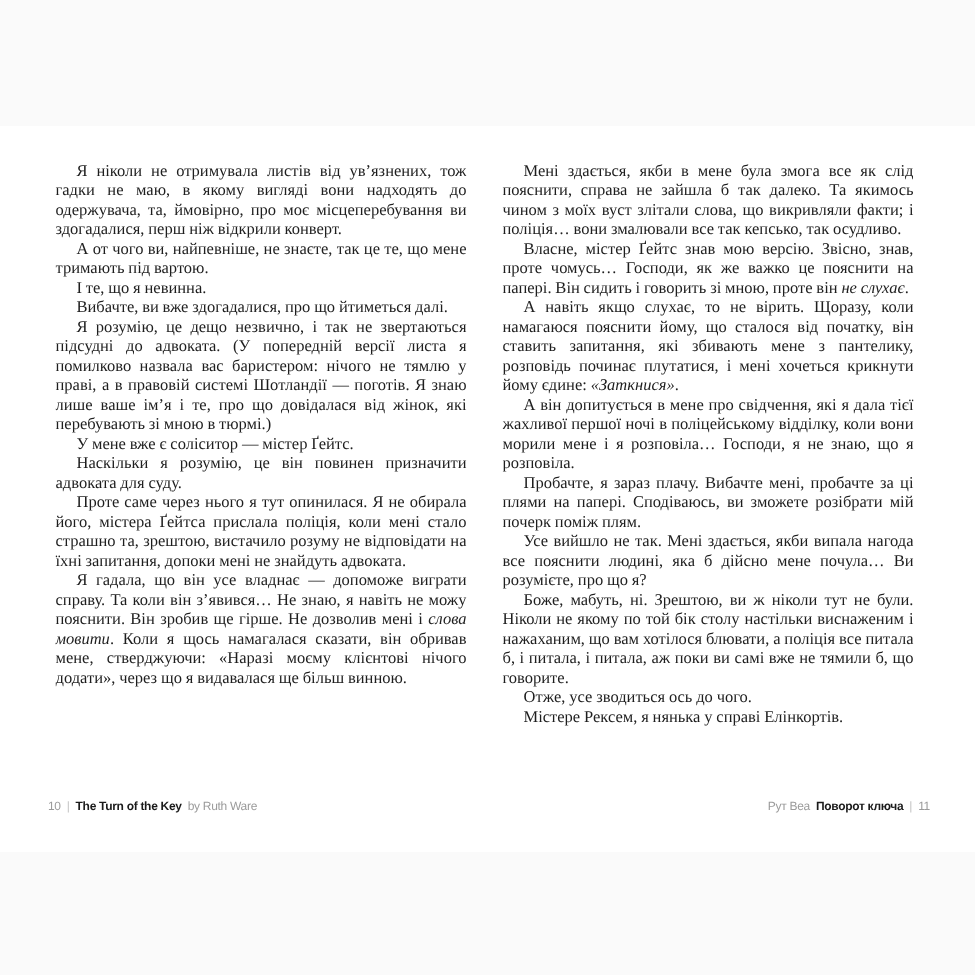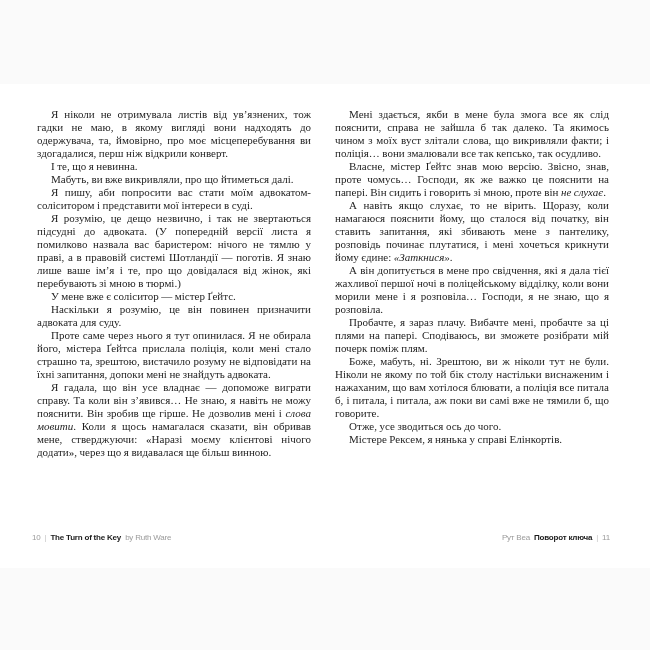--- a/index.html
+++ b/index.html
@@ -54,34 +54,34 @@
     letter-spacing: -0.2px;
     color: var(--footer_gray, #9b9b9b);
     white-space: nowrap;
   }
   .footer .strong {
     font-weight: 700;
     color: var(--footer_dark, #1b1b1b);
   }
   .footer .sep { color: #c4c4c4; }
   .page-left .footer  { left: 32px; }
-  .page-right .footer { right: 40px; }
+  .page-right .footer { right: 30px; }
 </style>
 </head>
 <body>
 
 <div class="screen">
   <div class="spread">
 
     <div class="page page-left">
       <div class="page-text">
           <p>Я ніколи не отримувала листів від ув’язнених, тож гадки не маю, в якому вигляді вони надходять до одержувача, та, ймовірно, про моє місцеперебування ви здогадалися, перш ніж відкрили конверт.</p>
+          <p>А от чого ви, найпевніше, не знаєте, так це те, що мене тримають під вартою.</p>
           <p>І те, що я невинна.</p>
-          <p>Мабуть, ви вже викривляли, про що йтиметься далі.</p>
-          <p>Я пишу, аби попросити вас стати моїм адвокатом-соліситором і представити мої інтереси в суді.</p>
+          <p>Вибачте, ви вже здогадалися, про що йтиметься далі.</p>
           <p>Я розумію, це дещо незвично, і так не звертаються підсудні до адвоката. (У попередній версії листа я помилково назвала вас баристером: нічого не тямлю у праві, а в правовій системі Шотландії — поготів. Я знаю лише ваше ім’я і те, про що довідалася від жінок, які перебувають зі мною в тюрмі.)</p>
           <p>У мене вже є соліситор — містер Ґейтс.</p>
           <p>Наскільки я розумію, це він повинен призначити адвоката для суду.</p>
           <p>Проте саме через нього я тут опинилася. Я не обирала його, містера Ґейтса прислала поліція, коли мені стало страшно та, зрештою, вистачило розуму не відповідати на їхні запитання, допоки мені не знайдуть адвоката.</p>
           <p>Я гадала, що він усе владнає — допоможе виграти справу. Та коли він з’явився… Не знаю, я навіть не можу пояснити. Він зробив ще гірше. Не дозволив мені і <em>слова мовити</em>. Коли я щось намагалася сказати, він обривав мене, стверджуючи: «Наразі моєму клієнтові нічого додати», через що я видавалася ще більш винною.</p>
         </div>
       <div class="footer">
         <span>10</span>
         <span class="sep">|</span>
         <span class="strong">The Turn of the Key</span>
@@ -89,20 +89,21 @@
       </div>
     </div>
 
     <div class="page page-right">
       <div class="page-text">
           <p>Мені здається, якби в мене була змога все як слід пояснити, справа не зайшла б так далеко. Та якимось чином з моїх вуст злітали слова, що викривляли факти; і поліція… вони змалювали все так кепсько, так осудливо.</p>
           <p>Власне, містер Ґейтс знав мою версію. Звісно, знав, проте чомусь… Господи, як же важко це пояснити на папері. Він сидить і говорить зі мною, проте він <em>не слухає</em>.</p>
           <p>А навіть якщо слухає, то не вірить. Щоразу, коли намагаюся пояснити йому, що сталося від початку, він ставить запитання, які збивають мене з пантелику, розповідь починає плутатися, і мені хочеться крикнути йому єдине: <em>«Заткнися»</em>.</p>
           <p>А він допитується в мене про свідчення, які я дала тієї жахливої першої ночі в поліцейському відділку, коли вони морили мене і я розповіла… Господи, я не знаю, що я розповіла.</p>
           <p>Пробачте, я зараз плачу. Вибачте мені, пробачте за ці плями на папері. Сподіваюсь, ви зможете розібрати мій почерк поміж плям.</p>
+          <p>Усе вийшло не так. Мені здається, якби випала нагода все пояснити людині, яка б дійсно мене почула… Ви розумієте, про що я?</p>
           <p>Боже, мабуть, ні. Зрештою, ви ж ніколи тут не були. Ніколи не якому по той бік столу настільки виснаженим і нажаханим, що вам хотілося блювати, а поліція все питала б, і питала, і питала, аж поки ви самі вже не тямили б, що говорите.</p>
           <p>Отже, усе зводиться ось до чого.</p>
           <p>Містере Рексем, я нянька у справі Елінкортів.</p>
         </div>
       <div class="footer">
         <span>Рут Веа</span>
         <span class="strong">Поворот ключа</span>
         <span class="sep">|</span>
         <span>11</span>
       </div>

